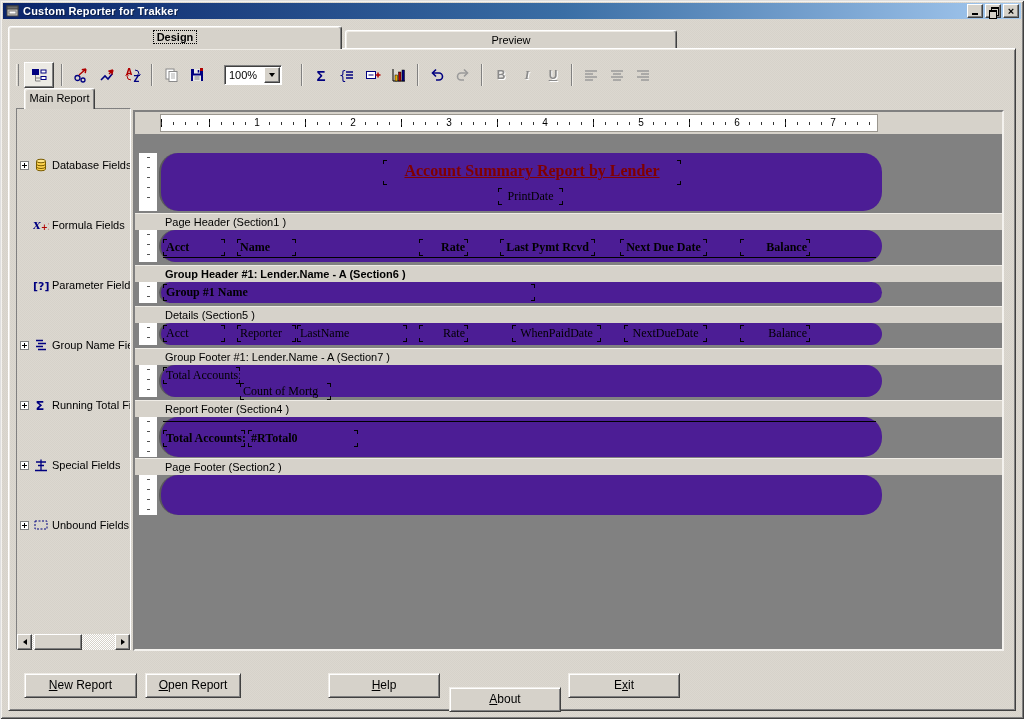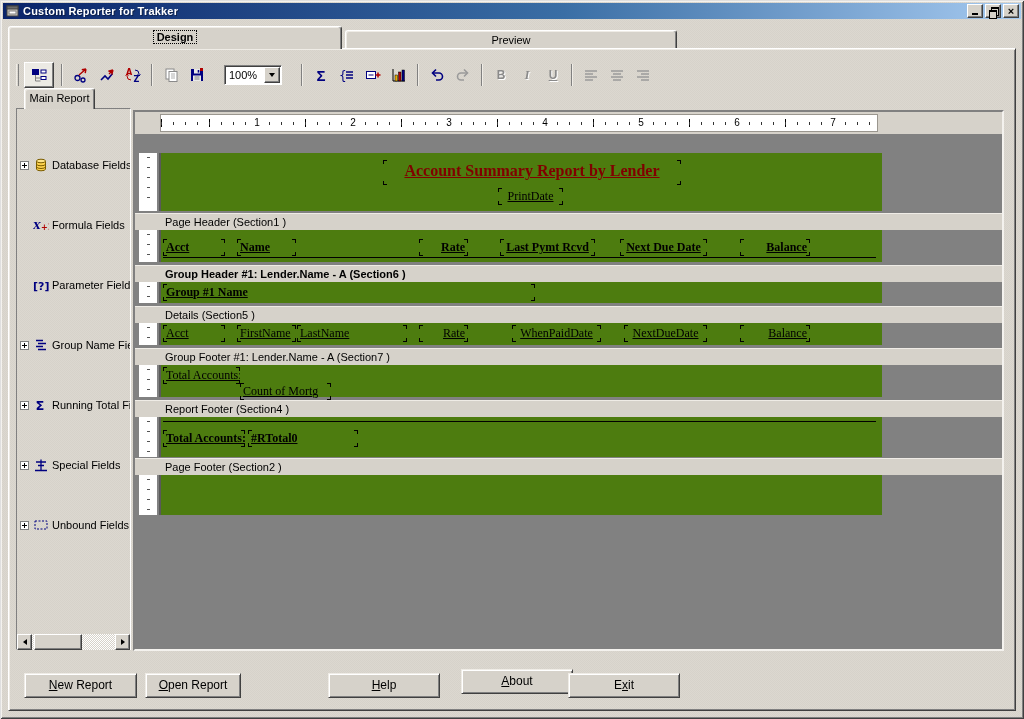--- a/index.html
+++ b/index.html
@@ -136,34 +136,33 @@
     background-repeat:repeat-x, repeat-x;
   }
   .rnum { position:absolute; top:2px; font-size:10px; font-family:"Liberation Sans",sans-serif;
     color:#000; background:#fff; padding:0 2px; transform:translateX(-50%); line-height:12px;}
 
   .band { position:absolute; left:0; right:0; height:17px; background:#d6d2ca;
     border-top:1px solid #efece6; font-size:11px; color:#000; padding:2px 0 0 30px; white-space:nowrap;}
   .crow { position:absolute; left:0; right:0; }
   .vticks { position:absolute; left:4px; top:0; bottom:0; width:18px;
     background:repeating-linear-gradient(180deg,#555 0 1px, transparent 1px 10px) 8px 4px / 3px calc(100% - 8px) no-repeat, #fff; }
-  .pagearea { position:absolute; left:24px; top:0; bottom:0; width:723px; background:#4d7c0f;
-    border-left:2px solid #5a5a5a; }
+  .pagearea { position:absolute; left:24px; top:0; bottom:0; width:723px; background:#4c1d95;
+    border-left:2px solid #5a5a5a;border-radius:19px; }
 
   .field { position:absolute; height:17px; font-family:"Liberation Serif","DejaVu Serif",serif;
     font-size:12px; line-height:15px; color:#000; white-space:nowrap; overflow:hidden; padding:1px 3px;
     background-image:
       linear-gradient(#000,#000), linear-gradient(#000,#000),
       linear-gradient(#000,#000), linear-gradient(#000,#000),
       linear-gradient(#000,#000), linear-gradient(#000,#000),
       linear-gradient(#000,#000), linear-gradient(#000,#000);
     background-size:4px 1px, 1px 4px, 4px 1px, 1px 4px, 4px 1px, 1px 4px, 4px 1px, 1px 4px;
     background-position:0 0, 0 0, 100% 0, 100% 0, 0 100%, 0 100%, 100% 100%, 100% 100%;
     background-repeat:no-repeat;
-    text-decoration:underline;
   }
   .bold { font-weight:bold; }
   .alignR { text-align:right; }
   .alignC { text-align:center; }
   .rpt-title { color:#800000; font-weight:bold; font-size:16px; line-height:20px;
     text-decoration:underline; text-align:center; height:25px; }
   .hline { position:absolute; height:1px; background:#000; }
 
   
   .btn95 { position:absolute; height:25px; background:#d6d2ca; text-align:center;
@@ -447,21 +446,21 @@
       <div class="pagearea">
         <div class="field bold" style="left:2px; top:2px; width:372px;">Group #1 Name</div>
       </div>
     </div>
 
     <div class="band" style="top:194px;">Details  (Section5 )</div>
     <div class="crow" style="top:211px; height:22px;">
       <div class="vticks"></div>
       <div class="pagearea">
         <div class="field" style="left:2px;   top:2px; width:62px;">Acct</div>
-        <div class="field" style="left:76px;  top:2px; width:59px;">FirstName</div>
+        <div class="field" style="left:76px;  top:2px; width:59px;">Reporter</div>
         <div class="field" style="left:136px; top:2px; width:110px;">LastName</div>
         <div class="field alignR" style="left:258px; top:2px; width:49px;">Rate</div>
         <div class="field alignC" style="left:351px; top:2px; width:89px;">WhenPaidDate</div>
         <div class="field alignC" style="left:463px; top:2px; width:83px;">NextDueDate</div>
         <div class="field alignR" style="left:579px; top:2px; width:70px;">Balance</div>
       </div>
     </div>
 
     <div class="band" style="top:236px;">Group Footer #1: Lender.Name - A (Section7 )</div>
     <div class="crow" style="top:253px; height:32px;">
@@ -492,20 +491,20 @@
 
   <div class="btn95" style="left:24px; top:673px; width:113px;">
     <span></span><span class="accel">N</span><span>ew Report</span>
   </div>
   <div class="btn95" style="left:145px; top:673px; width:96px;">
     <span></span><span class="accel">O</span><span>pen Report</span>
   </div>
   <div class="btn95" style="left:328px; top:673px; width:112px;">
     <span></span><span class="accel">H</span><span>elp</span>
   </div>
-  <div class="btn95" style="left:449px; top:669px; width:112px;margin-left:12px;">
+  <div class="btn95" style="left:449px; top:687px; width:112px;">
     <span></span><span class="accel">A</span><span>bout</span>
   </div>
   <div class="btn95" style="left:568px; top:673px; width:112px;">
     <span>E</span><span class="accel">x</span><span>it</span>
   </div>
 
 </div>
 
 </body></html>

